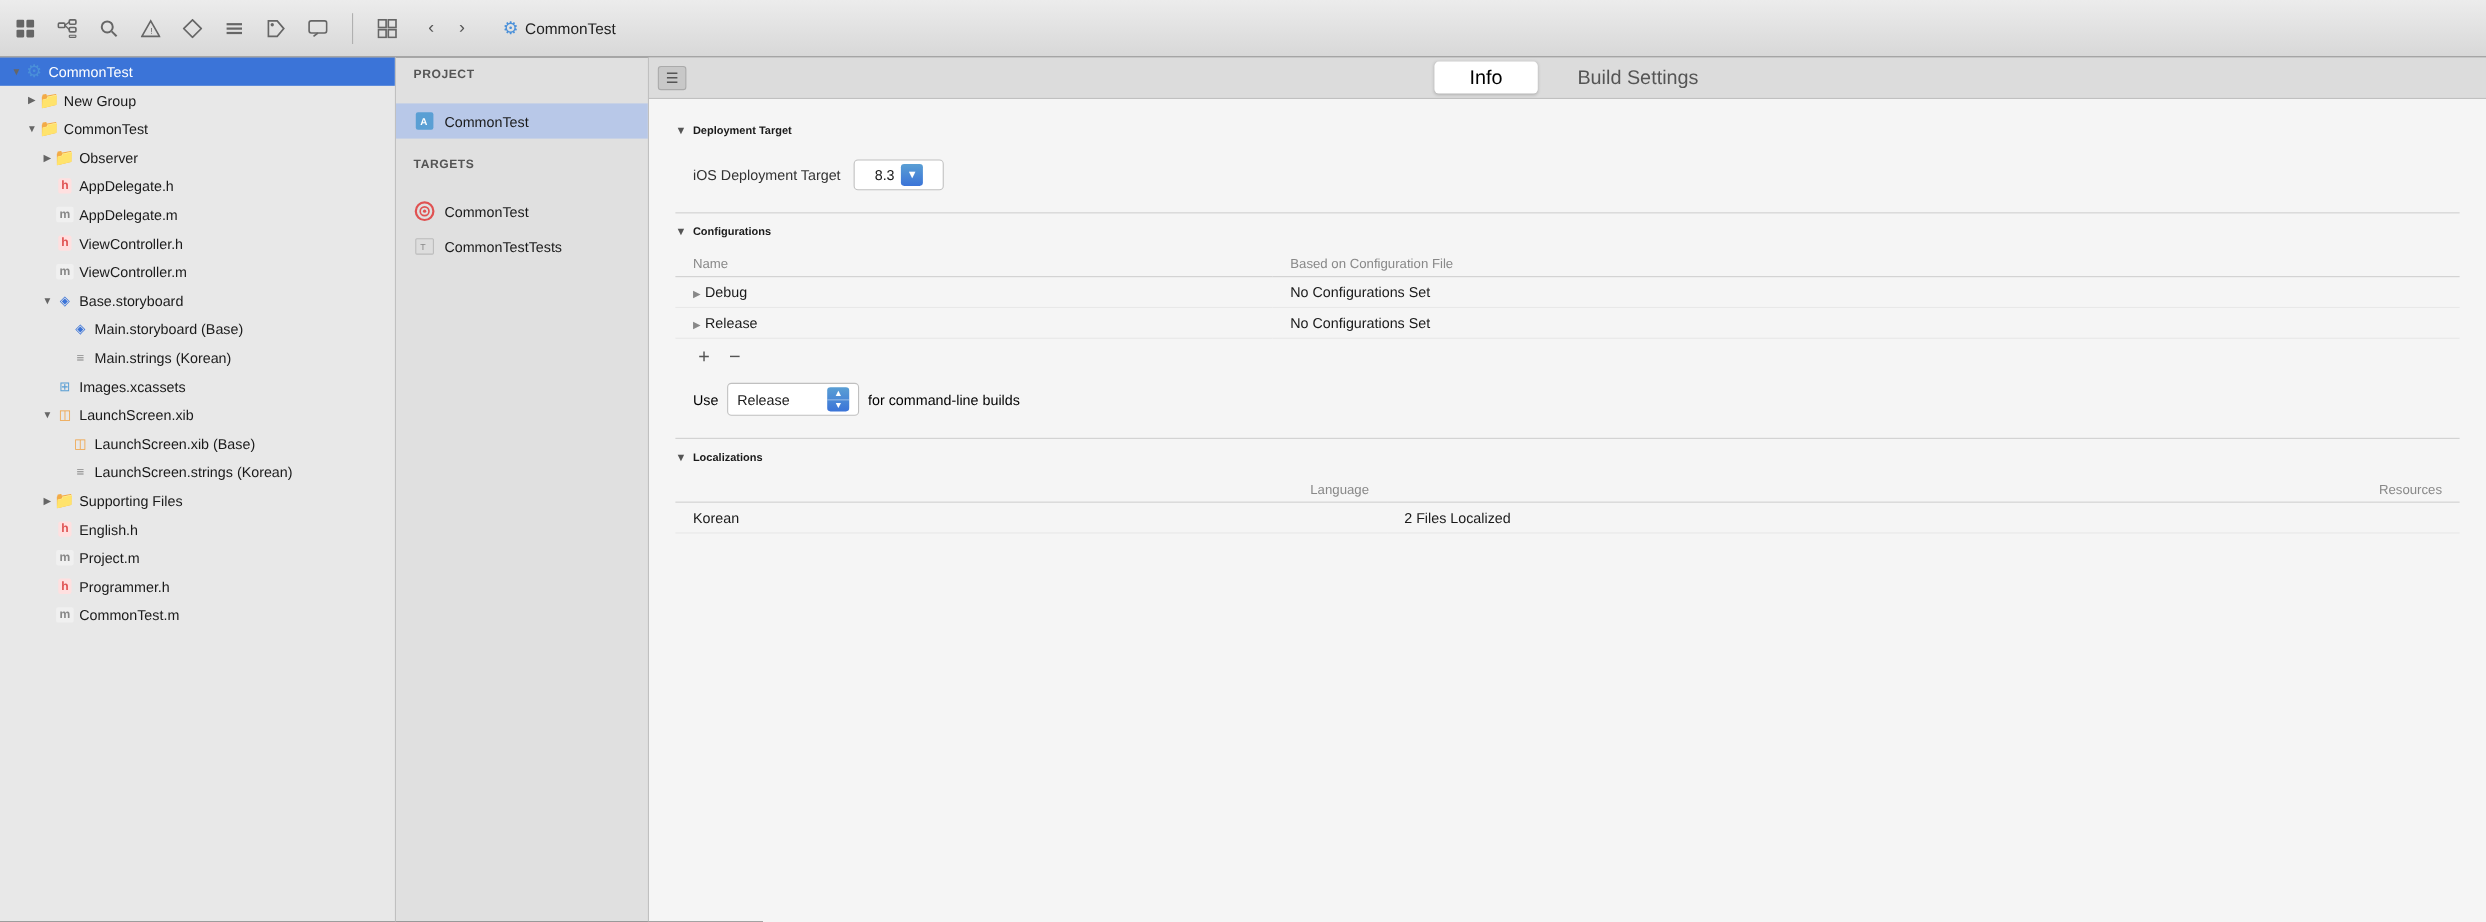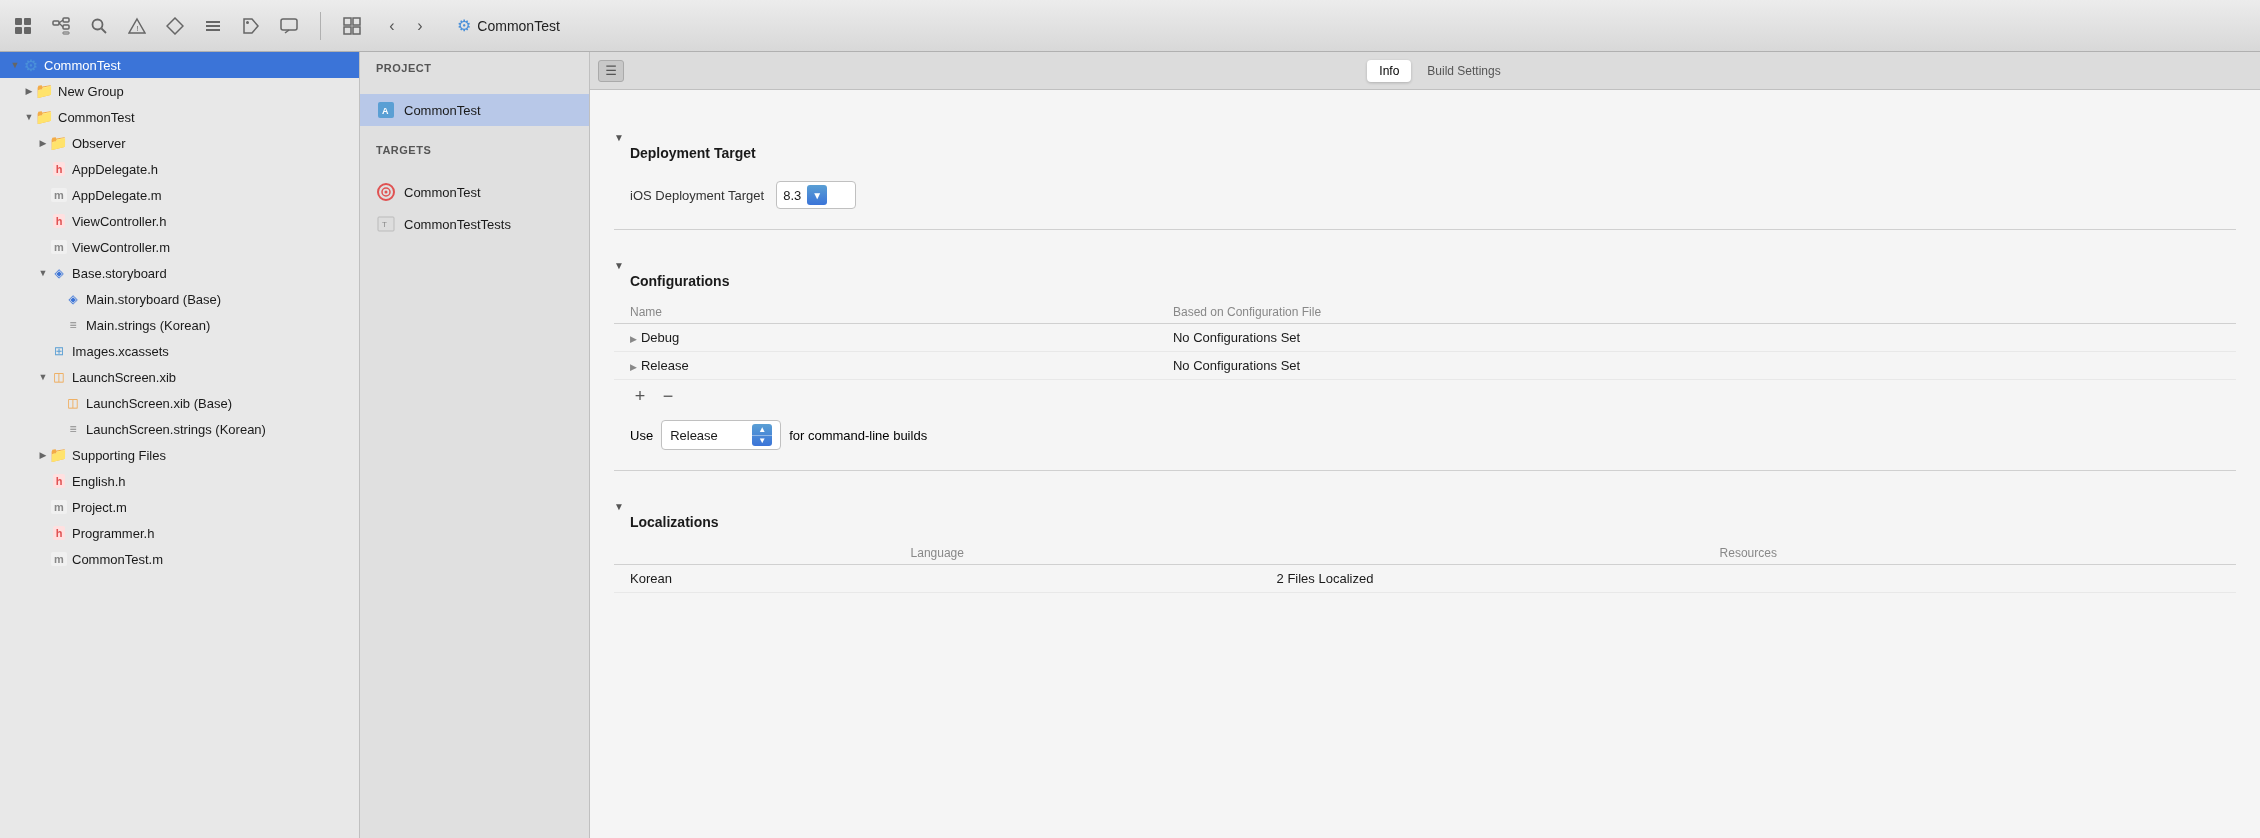--- a/index.html
+++ b/index.html
@@ -134,25 +134,25 @@
     .toggle-btn {
       width: 26px; height: 22px;
       background: #c8c8c8;
       border: 1px solid #aaa;
       border-radius: 3px;
       display: flex; align-items: center; justify-content: center;
       cursor: pointer; font-size: 13px; color: #555;
     }
     .tab-spacer { flex: 1; }
     .tab-btn {
-      padding: 4px 12px;
+      padding: 4px 32px;
       border: none;
       background: none;
       cursor: pointer;
-      font-size: 12px;
+      font-size: 18px;
       color: #555;
       border-radius: 4px;
     }
     .tab-btn.active {
       background: #fff;
       box-shadow: 0 1px 3px rgba(0,0,0,0.2);
       color: #000;
     }
 
     
@@ -163,45 +163,44 @@
       align-items: center;
       gap: 6px;
       margin-bottom: 12px;
       margin-top: 8px;
       padding-bottom: 0;
     }
     .section-toggle {
       color: #555; font-size: 10px; cursor: pointer;
     }
     .section-title {
-      font-size: 14px;
+      font-size: 10px;
       font-weight: 700;
       color: #1a1a1a;
-      margin-top: 31px;
     }
     .section-divider {
       border: none;
       border-top: 1px solid #d0d0d0;
       margin: 12px 0;
     }
 
     
     .form-row {
       display: flex;
       align-items: center;
       padding: 8px 16px;
       gap: 12px;
     }
     .form-label { color: #333; font-size: 13px; flex: 0 0 auto; }
     .form-select-wrapper {
       display: flex; align-items: center;
       background: #fff;
       border: 1px solid #c0c0c0;
       border-radius: 4px;
-      padding: 3px 6px;
+      padding: 3px 18px;
       gap: 6px;
       min-width: 80px;
     }
     .form-select-value { font-size: 13px; color: #1a1a1a; }
     .form-select-arrow {
       width: 20px; height: 20px;
       background: linear-gradient(to bottom, #5a9fd4, #3b74d8);
       border-radius: 3px;
       display: flex; align-items: center; justify-content: center;
       color: white; font-size: 10px;
@@ -277,21 +276,21 @@
       color: white; font-size: 8px; cursor: pointer;
     }
     .stepper-divider-h { height: 1px; background: rgba(255,255,255,0.4); }
 
     
     .loc-table {
       width: 100%;
       border-collapse: collapse;
     }
     .loc-table th {
-      text-align: center;
+      text-align: right;
       font-size: 12px;
       color: #888;
       font-weight: 400;
       padding: 4px 16px;
       border-bottom: 1px solid #d0d0d0;
     }
     .loc-table td {
       padding: 6px 16px;
       font-size: 13px;
       color: #1a1a1a;

